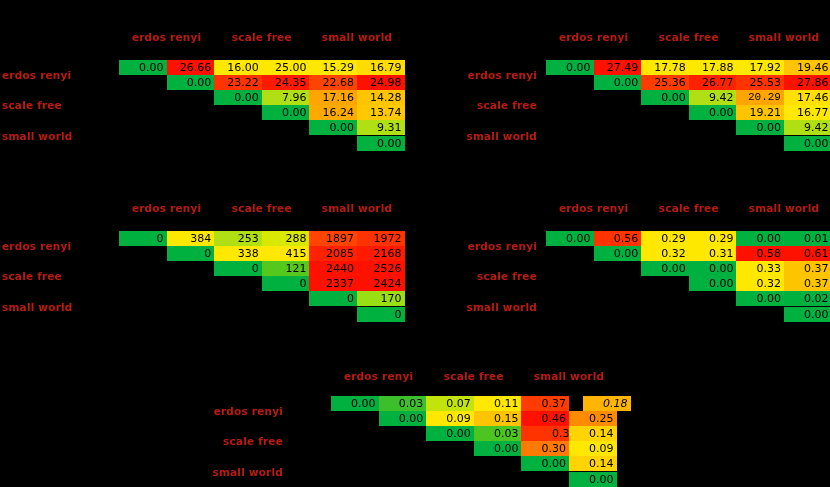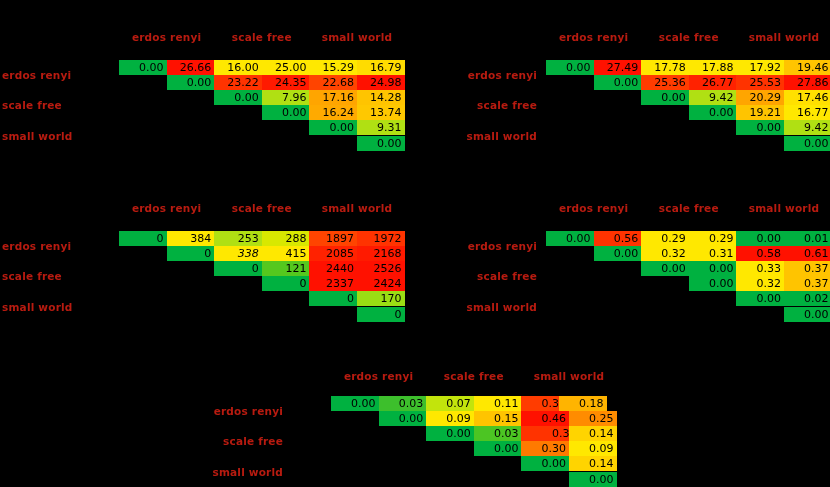--- a/index.html
+++ b/index.html
@@ -103,21 +103,21 @@
         <div class="cell" style="left: 142.8px; top: 0px; width: 47.6px; height: 15.1px; background: rgb(255, 232, 0);">17.88</div>
         <div class="cell" style="left: 190.4px; top: 0px; width: 47.6px; height: 15.1px; background: rgb(255, 232, 0);">17.92</div>
         <div class="cell" style="left: 238px; top: 0px; width: 47.6px; height: 15.1px; background: rgb(255, 196, 0);">19.46</div>
         <div class="cell" style="left: 47.6px; top: 15.1px; width: 47.6px; height: 15.1px; background: rgb(0, 177, 64);">0.00</div>
         <div class="cell" style="left: 95.2px; top: 15.1px; width: 47.6px; height: 15.1px; background: rgb(255, 60, 0);">25.36</div>
         <div class="cell" style="left: 142.8px; top: 15.1px; width: 47.6px; height: 15.1px; background: rgb(255, 34, 0);">26.77</div>
         <div class="cell" style="left: 190.4px; top: 15.1px; width: 47.6px; height: 15.1px; background: rgb(255, 51, 0);">25.53</div>
         <div class="cell" style="left: 238px; top: 15.1px; width: 47.6px; height: 15.1px; background: rgb(255, 17, 0);">27.86</div>
         <div class="cell" style="left: 95.2px; top: 30.2px; width: 47.6px; height: 15.1px; background: rgb(0, 177, 64);">0.00</div>
         <div class="cell" style="left: 142.8px; top: 30.2px; width: 47.6px; height: 15.1px; background: rgb(176, 224, 19);">9.42</div>
-        <div class="cell" style="left: 190.4px; top: 30.2px; width: 47.6px; height: 15.1px; background: rgb(255, 165, 0);">20.29</div>
+        <div class="cell" style="left: 190.4px; top: 30.2px; width: 47.6px; height: 15.1px; background: rgb(255, 165, 0); font-family: Liberation Mono, monospace;">20.29</div>
         <div class="cell" style="left: 238px; top: 30.2px; width: 47.6px; height: 15.1px; background: rgb(255, 224, 0);">17.46</div>
         <div class="cell" style="left: 142.8px; top: 45.3px; width: 47.6px; height: 15.1px; background: rgb(0, 177, 64);">0.00</div>
         <div class="cell" style="left: 190.4px; top: 45.3px; width: 47.6px; height: 15.1px; background: rgb(255, 196, 0);">19.21</div>
         <div class="cell" style="left: 238px; top: 45.3px; width: 47.6px; height: 15.1px; background: rgb(255, 232, 0);">16.77</div>
         <div class="cell" style="left: 190.4px; top: 60.4px; width: 47.6px; height: 15.1px; background: rgb(0, 177, 64);">0.00</div>
         <div class="cell" style="left: 238px; top: 60.4px; width: 47.6px; height: 15.1px; background: rgb(176, 224, 19);">9.42</div>
         <div class="cell" style="left: 238px; top: 75.5px; width: 47.6px; height: 15.1px; background: rgb(0, 177, 64);">0.00</div>
       </div>
     </div>
     <div class="matrix-panel" style="left: 0px; top: 0px; width: 830px; height: 487px;">
@@ -128,21 +128,21 @@
       <div class="row-label align-left" style="left: 2px; top: 269.3px; width: 112px;">scale free</div>
       <div class="row-label align-left" style="left: 2px; top: 299.5px; width: 112px;">small world</div>
       <div class="grid" style="left: 119px; top: 231px; width: 285.6px; height: 90.6px;">
         <div class="cell" style="left: 0px; top: 0px; width: 47.6px; height: 15.1px; background: rgb(0, 177, 64);">0</div>
         <div class="cell" style="left: 47.6px; top: 0px; width: 47.6px; height: 15.1px; background: rgb(255, 232, 0);">384</div>
         <div class="cell" style="left: 95.2px; top: 0px; width: 47.6px; height: 15.1px; background: rgb(176, 224, 19);">253</div>
         <div class="cell" style="left: 142.8px; top: 0px; width: 47.6px; height: 15.1px; background: rgb(216, 232, 0);">288</div>
         <div class="cell" style="left: 190.4px; top: 0px; width: 47.6px; height: 15.1px; background: rgb(255, 68, 0);">1897</div>
         <div class="cell" style="left: 238px; top: 0px; width: 47.6px; height: 15.1px; background: rgb(255, 51, 0);">1972</div>
         <div class="cell" style="left: 47.6px; top: 15.1px; width: 47.6px; height: 15.1px; background: rgb(0, 177, 64);">0</div>
-        <div class="cell" style="left: 95.2px; top: 15.1px; width: 47.6px; height: 15.1px; background: rgb(255, 232, 0); font-style: italic;">338</div>
+        <div class="cell" style="left: 95.2px; top: 15.1px; width: 47.6px; height: 15.1px; background: rgb(255, 232, 0);">338</div>
         <div class="cell" style="left: 142.8px; top: 15.1px; width: 47.6px; height: 20px; background: rgb(255, 232, 0);">415</div>
         <div class="cell" style="left: 190.4px; top: 15.1px; width: 47.6px; height: 15.1px; background: rgb(255, 34, 0);">2085</div>
         <div class="cell" style="left: 238px; top: 15.1px; width: 47.6px; height: 15.1px; background: rgb(255, 26, 0);">2168</div>
         <div class="cell" style="left: 95.2px; top: 30.2px; width: 47.6px; height: 15.1px; background: rgb(0, 177, 64);">0</div>
         <div class="cell" style="left: 142.8px; top: 30.2px; width: 47.6px; height: 15.1px; background: rgb(85, 200, 30);">121</div>
         <div class="cell" style="left: 190.4px; top: 30.2px; width: 47.6px; height: 15.1px; background: rgb(255, 17, 0);">2440</div>
         <div class="cell" style="left: 238px; top: 30.2px; width: 47.6px; height: 15.1px; background: rgb(255, 17, 0);">2526</div>
         <div class="cell" style="left: 142.8px; top: 45.3px; width: 47.6px; height: 15.1px; background: rgb(0, 177, 64);">0</div>
         <div class="cell" style="left: 190.4px; top: 45.3px; width: 47.6px; height: 15.1px; background: rgb(255, 17, 0);">2337</div>
         <div class="cell" style="left: 238px; top: 45.3px; width: 47.6px; height: 15.1px; background: rgb(255, 17, 0);">2424</div>
@@ -188,21 +188,21 @@
       <div class="col-header" style="left: 509px; top: 369px; width: 120px;">small world</div>
       <div class="row-label align-right" style="left: 170px; top: 404.1px; width: 113px;">erdos renyi</div>
       <div class="row-label align-right" style="left: 170px; top: 434.3px; width: 113px;">scale free</div>
       <div class="row-label align-right" style="left: 170px; top: 464.5px; width: 113px;">small world</div>
       <div class="grid" style="left: 331px; top: 396px; width: 285.6px; height: 90.6px;">
         <div class="cell" style="left: 0px; top: 0px; width: 47.6px; height: 15.1px; background: rgb(0, 177, 64);">0.00</div>
         <div class="cell" style="left: 47.6px; top: 0px; width: 47.6px; height: 15.1px; background: rgb(61, 191, 44);">0.03</div>
         <div class="cell" style="left: 95.2px; top: 0px; width: 47.6px; height: 15.1px; background: rgb(194, 228, 12);">0.07</div>
         <div class="cell" style="left: 142.8px; top: 0px; width: 47.6px; height: 15.1px; background: rgb(255, 232, 0);">0.11</div>
         <div class="cell" style="left: 190.4px; top: 0px; width: 47.6px; height: 15.1px; background: rgb(255, 60, 0);">0.37</div>
-        <div class="cell" style="left: 228px; top: 0px; width: 47.6px; height: 15.1px; background: rgb(255, 180, 0);">0.18</div>
+        <div class="cell" style="left: 252px; top: 0px; width: 47.6px; height: 15.1px; background: rgb(255, 180, 0); font-style: italic;">0.18</div>
         <div class="cell" style="left: 47.6px; top: 15.1px; width: 47.6px; height: 15.1px; background: rgb(0, 177, 64);">0.00</div>
         <div class="cell" style="left: 95.2px; top: 15.1px; width: 47.6px; height: 15.1px; background: rgb(255, 232, 0);">0.09</div>
         <div class="cell" style="left: 142.8px; top: 15.1px; width: 47.6px; height: 15.1px; background: rgb(255, 196, 0);">0.15</div>
         <div class="cell" style="left: 190.4px; top: 15.1px; width: 47.6px; height: 15.1px; background: rgb(255, 17, 0);">0.46</div>
         <div class="cell" style="left: 238px; top: 15.1px; width: 47.6px; height: 15.1px; background: rgb(255, 140, 0);">0.25</div>
         <div class="cell" style="left: 95.2px; top: 30.2px; width: 47.6px; height: 15.1px; background: rgb(0, 177, 64);">0.00</div>
         <div class="cell" style="left: 142.8px; top: 30.2px; width: 47.6px; height: 15.1px; background: rgb(76, 197, 35);">0.03</div>
         <div class="cell" style="left: 190.4px; top: 30.2px; width: 58px; height: 15.1px; background: rgb(255, 51, 0);">0.39</div>
         <div class="cell" style="left: 238px; top: 30.2px; width: 47.6px; height: 15.1px; background: rgb(255, 212, 0);">0.14</div>
         <div class="cell" style="left: 142.8px; top: 45.3px; width: 47.6px; height: 15.1px; background: rgb(0, 177, 64);">0.00</div>

